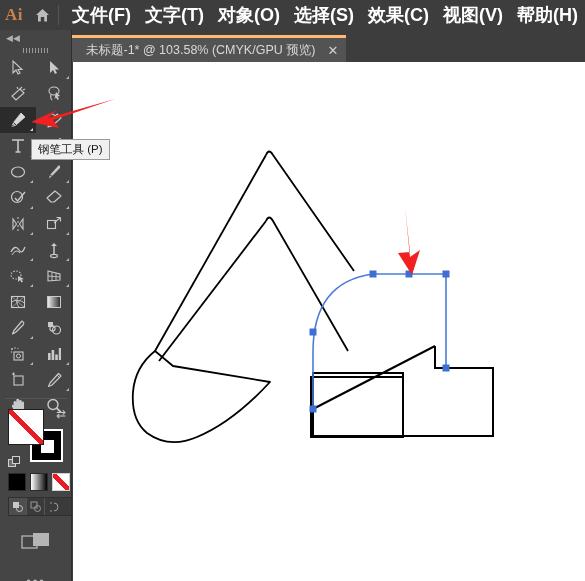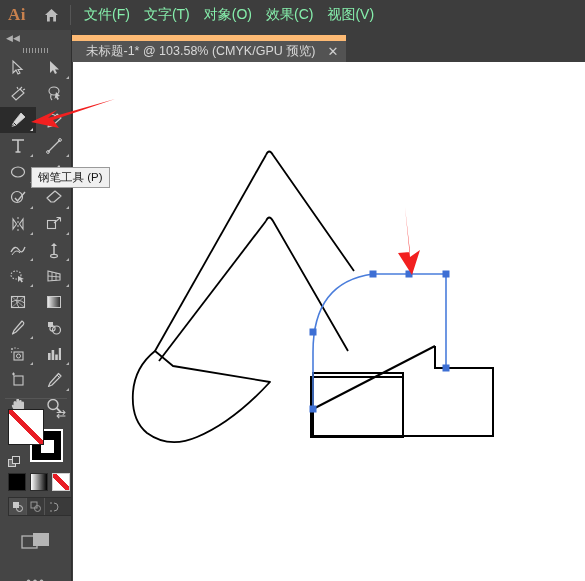--- a/index.html
+++ b/index.html
@@ -25,36 +25,36 @@
     letter-spacing: .5px;
   }
   #home-btn {
     width: 34px; height: 30px;
     display: flex; align-items: center; justify-content: center;
   }
   #menu-divider {
     width: 1px; height: 20px; background: #555; margin: 0 6px 0 2px;
   }
   .menu-item {
-    color: #86efac; font-size: 14px;
-    padding: 4px 7px; white-space: nowrap;
+    color: #ffffff; font-size: 18px;
+    padding: 4px 7px; white-space: nowrap; font-weight: bold;
   }
 
   
   #tabbar {
     position: absolute; left: 72px; top: 30px;
     width: 513px; height: 32px;
     background: #3d3d3d;
     display: flex; align-items: flex-end;
   }
   #doc-tab {
     height: 27px; background: #535353;
     display: flex; align-items: center;
     padding: 0 8px 0 14px; gap: 12px;
-    border-top: 6px solid #fdba74;
+    border-top: 3px solid #fdba74;
   }
   #doc-tab-title { color: #d8d8d8; font-size: 12.5px; white-space: nowrap; }
   #doc-tab-close { color: #cfcfcf; font-size: 13px; line-height: 1; cursor: pointer; }
 
   
   #toolpanel {
     position: absolute; left: 0; top: 30px;
     width: 72px; height: 551px;
     background: #454545;
     border-right: 1px solid #2f2f2f;
@@ -160,41 +160,43 @@
     width: 512px; height: 519px;
     background: #ffffff; overflow: hidden;
   }
   #canvas svg { position: absolute; left: 0; top: 0; }
 
   
   #tooltip {
     position: absolute; left: 31px; top: 139px;
     background: #f0f0f0; border: 1px solid #9a9a9a;
     padding: 2px 6px; font-size: 11.5px; color: #1a1a1a;
-    white-space: nowrap; z-index: 50; margin-top: 28px;
+    white-space: nowrap; z-index: 50;
   }
 </style>
 </head>
 <body>
 
 <div id="app">
 
   <div id="menubar">
     <div id="ai-logo">Ai</div>
     <div id="home-btn">
       <svg width="17" height="17" viewBox="0 0 17 17">
         <path d="M8.5 2 L15 8 L13 8 L13 14.5 L10.2 14.5 L10.2 10 L6.8 10 L6.8 14.5 L4 14.5 L4 8 L2 8 Z" fill="#bcbcbc"></path>
       </svg>
     </div>
     <div id="menu-divider"></div>
     <div class="menu-item">文件(F)</div>
     <div class="menu-item">文字(T)</div>
     <div class="menu-item">对象(O)</div>
+    <div class="menu-item">选择(S)</div>
     <div class="menu-item">效果(C)</div>
     <div class="menu-item">视图(V)</div>
+    <div class="menu-item">帮助(H)</div>
   </div>
 
   <div id="tabbar">
     <div id="doc-tab">
       <span id="doc-tab-title">未标题-1* @ 103.58% (CMYK/GPU 预览)</span>
       <span id="doc-tab-close">✕</span>
     </div>
   </div>
 
   <div id="toolpanel">

